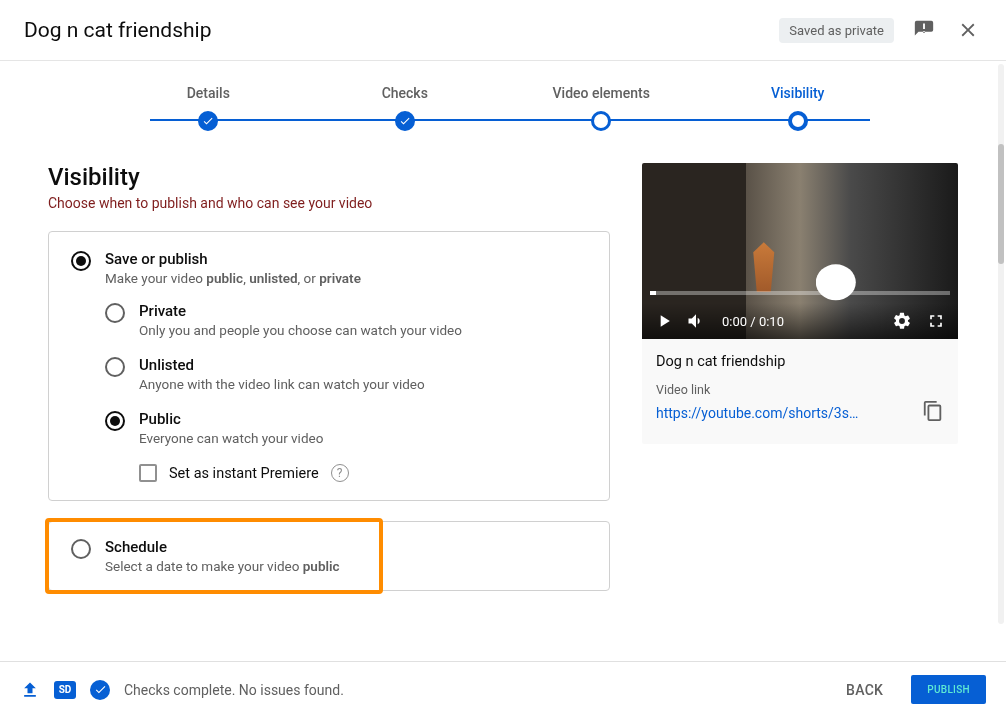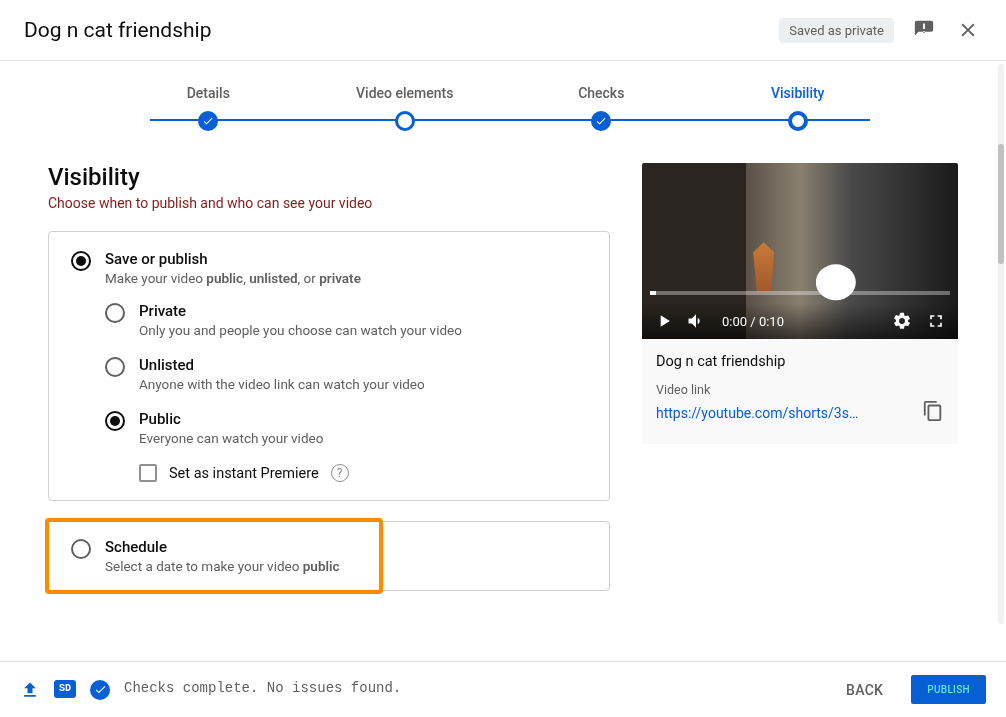--- a/index.html
+++ b/index.html
@@ -199,21 +199,21 @@
 
   .footer {
     position: absolute;
     left: 0; right: 0; bottom: 0;
     height: 56px;
     border-top: 1px solid #e0e0e0;
     display: flex; align-items: center;
     padding: 0 20px;
     background: #fff;
   }
-  .footer-left { display: flex; align-items: flex-start; gap: 14px; font-family: Liberation Mono, monospace; }
+  .footer-left { display: flex; align-items: center; gap: 14px; }
   .f-ico { display:flex; align-items:center; justify-content:center; }
   .f-ico svg { fill: #065fd4; }
   .sd-badge {
     background:#065fd4; color:#fff; font-size:10px; font-weight:700;
     width:22px; height:18px; border-radius:3px;
     display:flex; align-items:center; justify-content:center;
   }
   .check-circle {
     width:20px; height:20px; border-radius:50%; background:#065fd4;
     display:flex; align-items:center; justify-content:center;
@@ -265,30 +265,30 @@
 
   <div class="step">
     <div class="step-label">Details</div>
     <div class="step-circle">
       <svg viewBox="0 0 24 24">
           <path d="M9 16.17 4.83 12 3.41 13.41 9 19l12-12-1.41-1.41z"></path>
         </svg>
     </div>
   </div>
   <div class="step">
-    <div class="step-label">Video elements</div>
-    <div class="step-circle hollow"></div>
-  </div>
-  <div class="step">
     <div class="step-label">Checks</div>
     <div class="step-circle">
       <svg viewBox="0 0 24 24">
           <path d="M9 16.17 4.83 12 3.41 13.41 9 19l12-12-1.41-1.41z"></path>
         </svg>
     </div>
+  </div>
+  <div class="step">
+    <div class="step-label">Video elements</div>
+    <div class="step-circle hollow"></div>
   </div>
   <div class="step active">
     <div class="step-label">Visibility</div>
     <div class="step-circle hollow" style="border-width:4px"></div>
   </div>
 </div>
 
 <div class="content">
   <div class="main">
     <div class="page-heading">Visibility</div>

